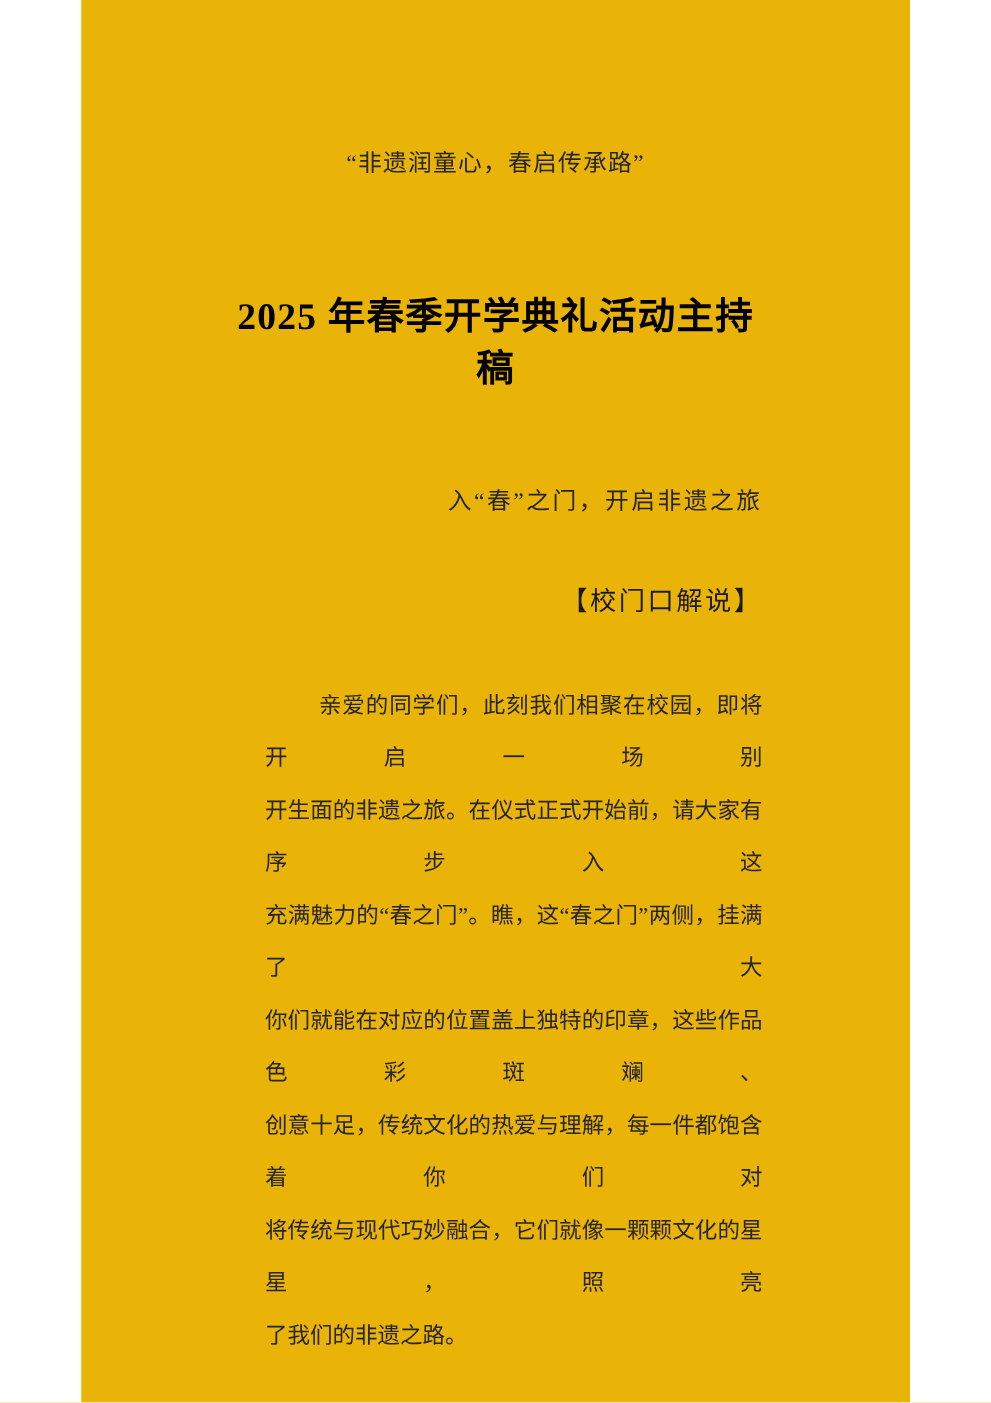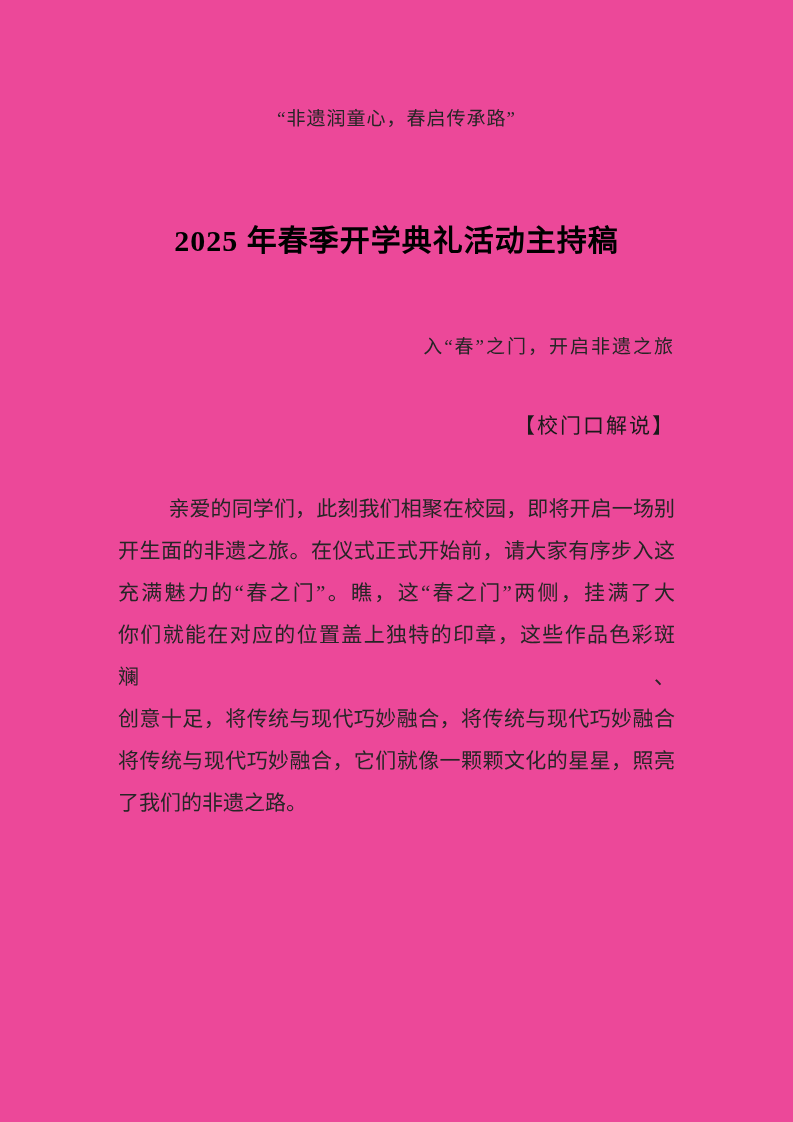--- a/index.html
+++ b/index.html
@@ -2,27 +2,27 @@
 <html lang="zh-CN"><head>
 <meta charset="utf-8">
 <style>
   html, body {
     margin: 0;
     padding: 0;
     background: #ffffff;
   }
   .page {
     position: relative;
-    width: 793px;
+    width: 663px;
     height: 1122px;
     margin: 0 auto;
-    background: #ec4899;
+    background: #eab308;
     overflow: hidden;
     box-sizing: border-box;
-    padding: 0 118px;
+    padding: 13px 118px;
     font-family: "Liberation Serif", "DejaVu Serif", serif;
     color: #212121;
   }
   .quote-line {
     margin-top: 106px;
     font-size: 19px;
     line-height: 26px;
     text-align: center;
     color: #262626;
     letter-spacing: 1px;
@@ -52,26 +52,27 @@
     color: #1a1a1a;
     letter-spacing: 2px;
   }
   .paragraph {
     margin-top: 45px;
   }
   .paragraph + .paragraph {
     margin-top: 20px;
   }
   .text-line {
-    font-size: 21px;
+    font-size: 18px;
     line-height: 42px;
     color: #262626;
     text-align: justify;
     text-align-last: justify;
     white-space: normal;
+    margin-left: 29px;
   }
   .text-line.first {
     text-indent: 2.4em;
   }
   .text-line.last {
     text-align-last: left;
   }
 </style>
 </head>
 <body>
@@ -84,19 +85,19 @@
 
   <div class="doc-subtitle">入“春”之门，开启非遗之旅</div>
 
   <div class="section-heading">【校门口解说】</div>
 
   <div class="paragraph">
     <div class="text-line first">亲爱的同学们，此刻我们相聚在校园，即将开启一场别</div>
     <div class="text-line">开生面的非遗之旅。在仪式正式开始前，请大家有序步入这</div>
     <div class="text-line">充满魅力的“春之门”。瞧，这“春之门”两侧，挂满了大</div>
     <div class="text-line">你们就能在对应的位置盖上独特的印章，这些作品色彩斑斓、</div>
-    <div class="text-line">创意十足，将传统与现代巧妙融合，将传统与现代巧妙融合</div>
+    <div class="text-line">创意十足，传统文化的热爱与理解，每一件都饱含着你们对</div>
     <div class="text-line">将传统与现代巧妙融合，它们就像一颗颗文化的星星，照亮</div>
     <div class="text-line last">了我们的非遗之路。</div>
   </div>
 
 
 </div>
 
 </body></html>

